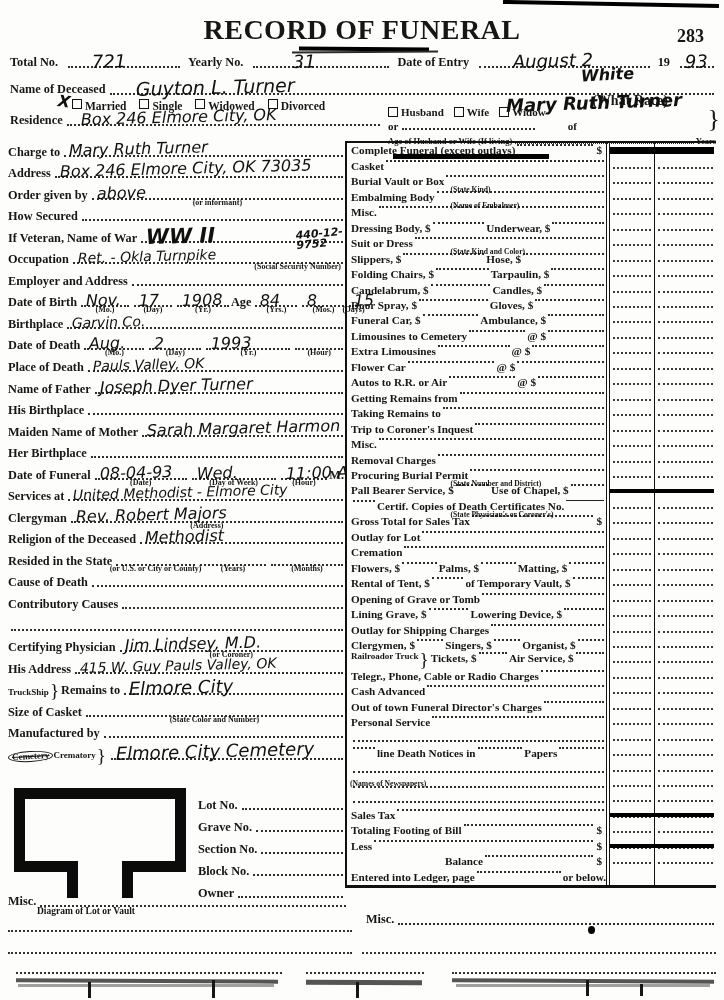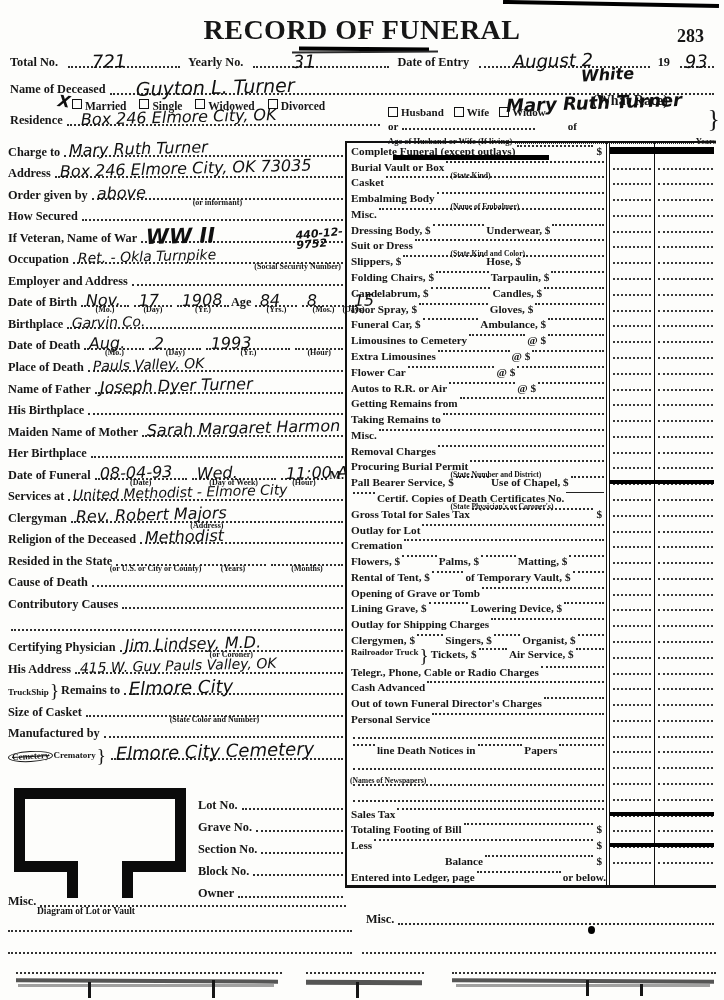--- a/index.html
+++ b/index.html
@@ -397,49 +397,49 @@
             <span class="mdots"></span>
           </span>
           <span class="m2">
             <span class="mdots"></span>
           </span>
           <span class="mbar mbar2"></span>
         </span>
       </div>
       <div class="l-row">
         <span class="l-text">
+          <span class="seg">Casket</span>
+          <span class="ldots"></span>
+        </span>
+        <span class="l-money">
+          <span class="m1">
+            <span class="mdots"></span>
+          </span>
+          <span class="m2">
+            <span class="mdots"></span>
+          </span>
+        </span>
+      </div>
+      <div class="l-row">
+        <span class="l-text">
           <span class="seg">Burial Vault or Box</span>
           <span class="ldots"></span>
           <span class="lsub">(State Kind)</span>
         </span>
         <span class="l-money">
           <span class="m1">
             <span class="mdots"></span>
           </span>
           <span class="m2">
             <span class="mdots"></span>
           </span>
         </span>
       </div>
       <div class="l-row">
         <span class="l-text">
-          <span class="seg">Casket</span>
-          <span class="ldots"></span>
-        </span>
-        <span class="l-money">
-          <span class="m1">
-            <span class="mdots"></span>
-          </span>
-          <span class="m2">
-            <span class="mdots"></span>
-          </span>
-        </span>
-      </div>
-      <div class="l-row">
-        <span class="l-text">
           <span class="seg">Embalming Body</span>
           <span class="ldots"></span>
           <span class="lsub">(Name of Embalmer)</span>
         </span>
         <span class="l-money">
           <span class="m1">
             <span class="mdots"></span>
           </span>
           <span class="m2">
             <span class="mdots"></span>
@@ -645,20 +645,34 @@
             <span class="mdots"></span>
           </span>
           <span class="m2">
             <span class="mdots"></span>
           </span>
         </span>
       </div>
       <div class="l-row">
         <span class="l-text">
           <span class="seg">Taking Remains to</span>
+          <span class="ldots"></span>
+        </span>
+        <span class="l-money">
+          <span class="m1">
+            <span class="mdots"></span>
+          </span>
+          <span class="m2">
+            <span class="mdots"></span>
+          </span>
+        </span>
+      </div>
+      <div class="l-row">
+        <span class="l-text">
+          <span class="seg">Trip to Coroner's Inquest</span>
           <span class="ldots"></span>
         </span>
         <span class="l-money">
           <span class="m1">
             <span class="mdots"></span>
           </span>
           <span class="m2">
             <span class="mdots"></span>
           </span>
         </span>

